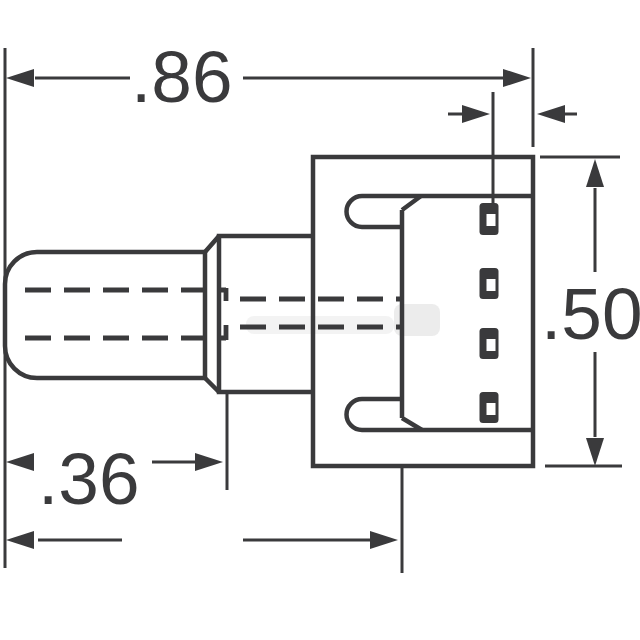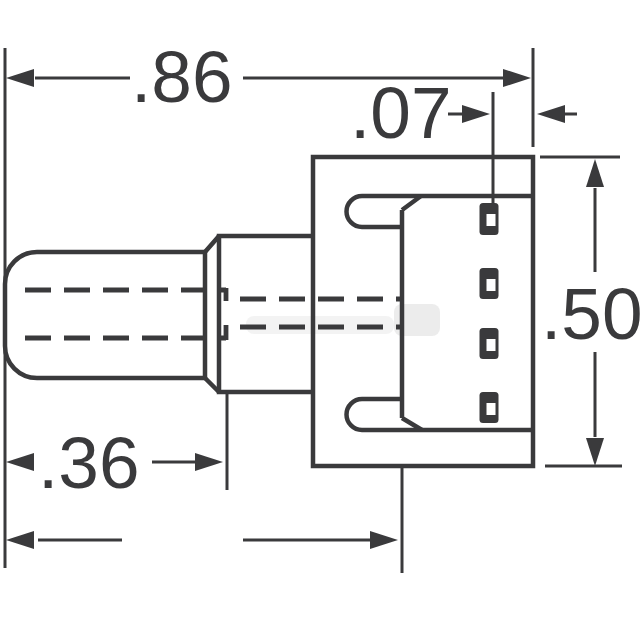--- a/index.html
+++ b/index.html
@@ -113,20 +113,19 @@
       <polygon points="223,462 195,453 195,471"></polygon>
       <polygon points="6,540 34,531 34,549"></polygon>
       <polygon points="398,540 370,531 370,549"></polygon>
       <polygon points="595,159 586,187 604,187"></polygon>
       <polygon points="595,466 586,438 604,438"></polygon>
     </g>
   </svg>
 
   <div class="dim-label" style="left:131px;top:40px">.86</div>
 
-  <div class="dim-label" style="left:350px;top:76px">.07</div>
 
   <div class="dim-label" style="left:541px;top:277px">.50</div>
 
-  <div class="dim-label" style="left:38px;top:426px">.36</div>
+  <div class="dim-label" style="left:38px;top:442px">.36</div>
 
 
 </div>
 
 </body></html>

